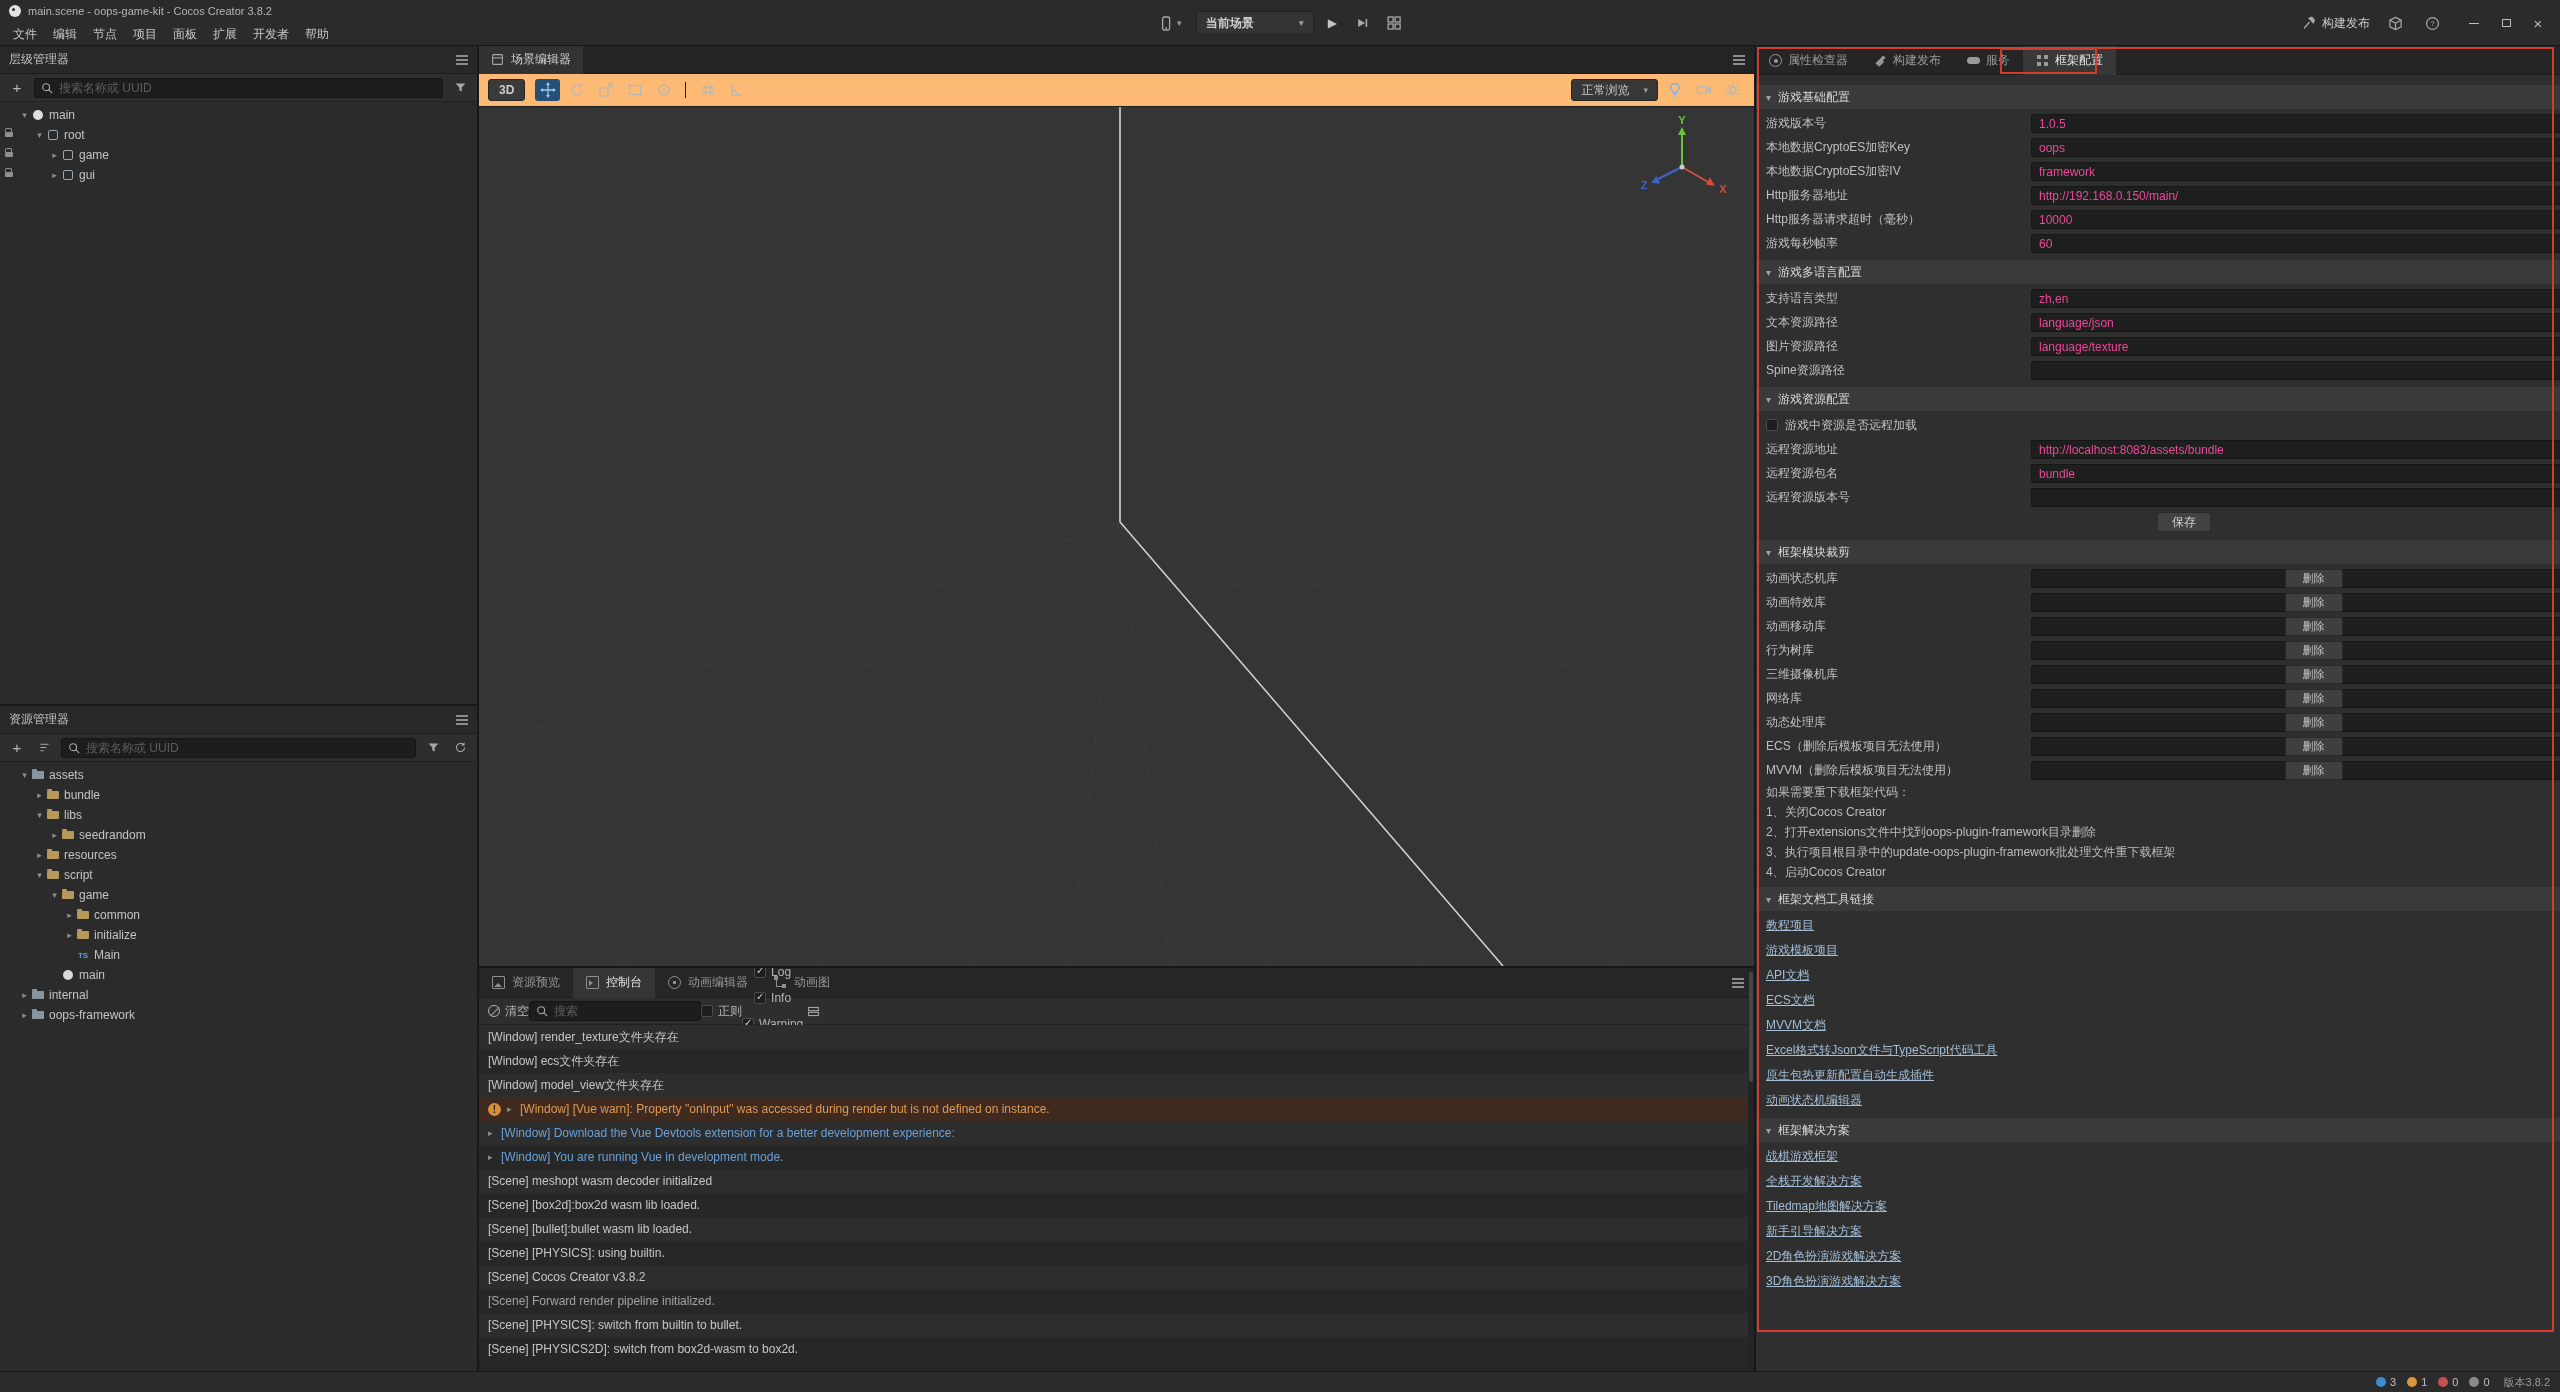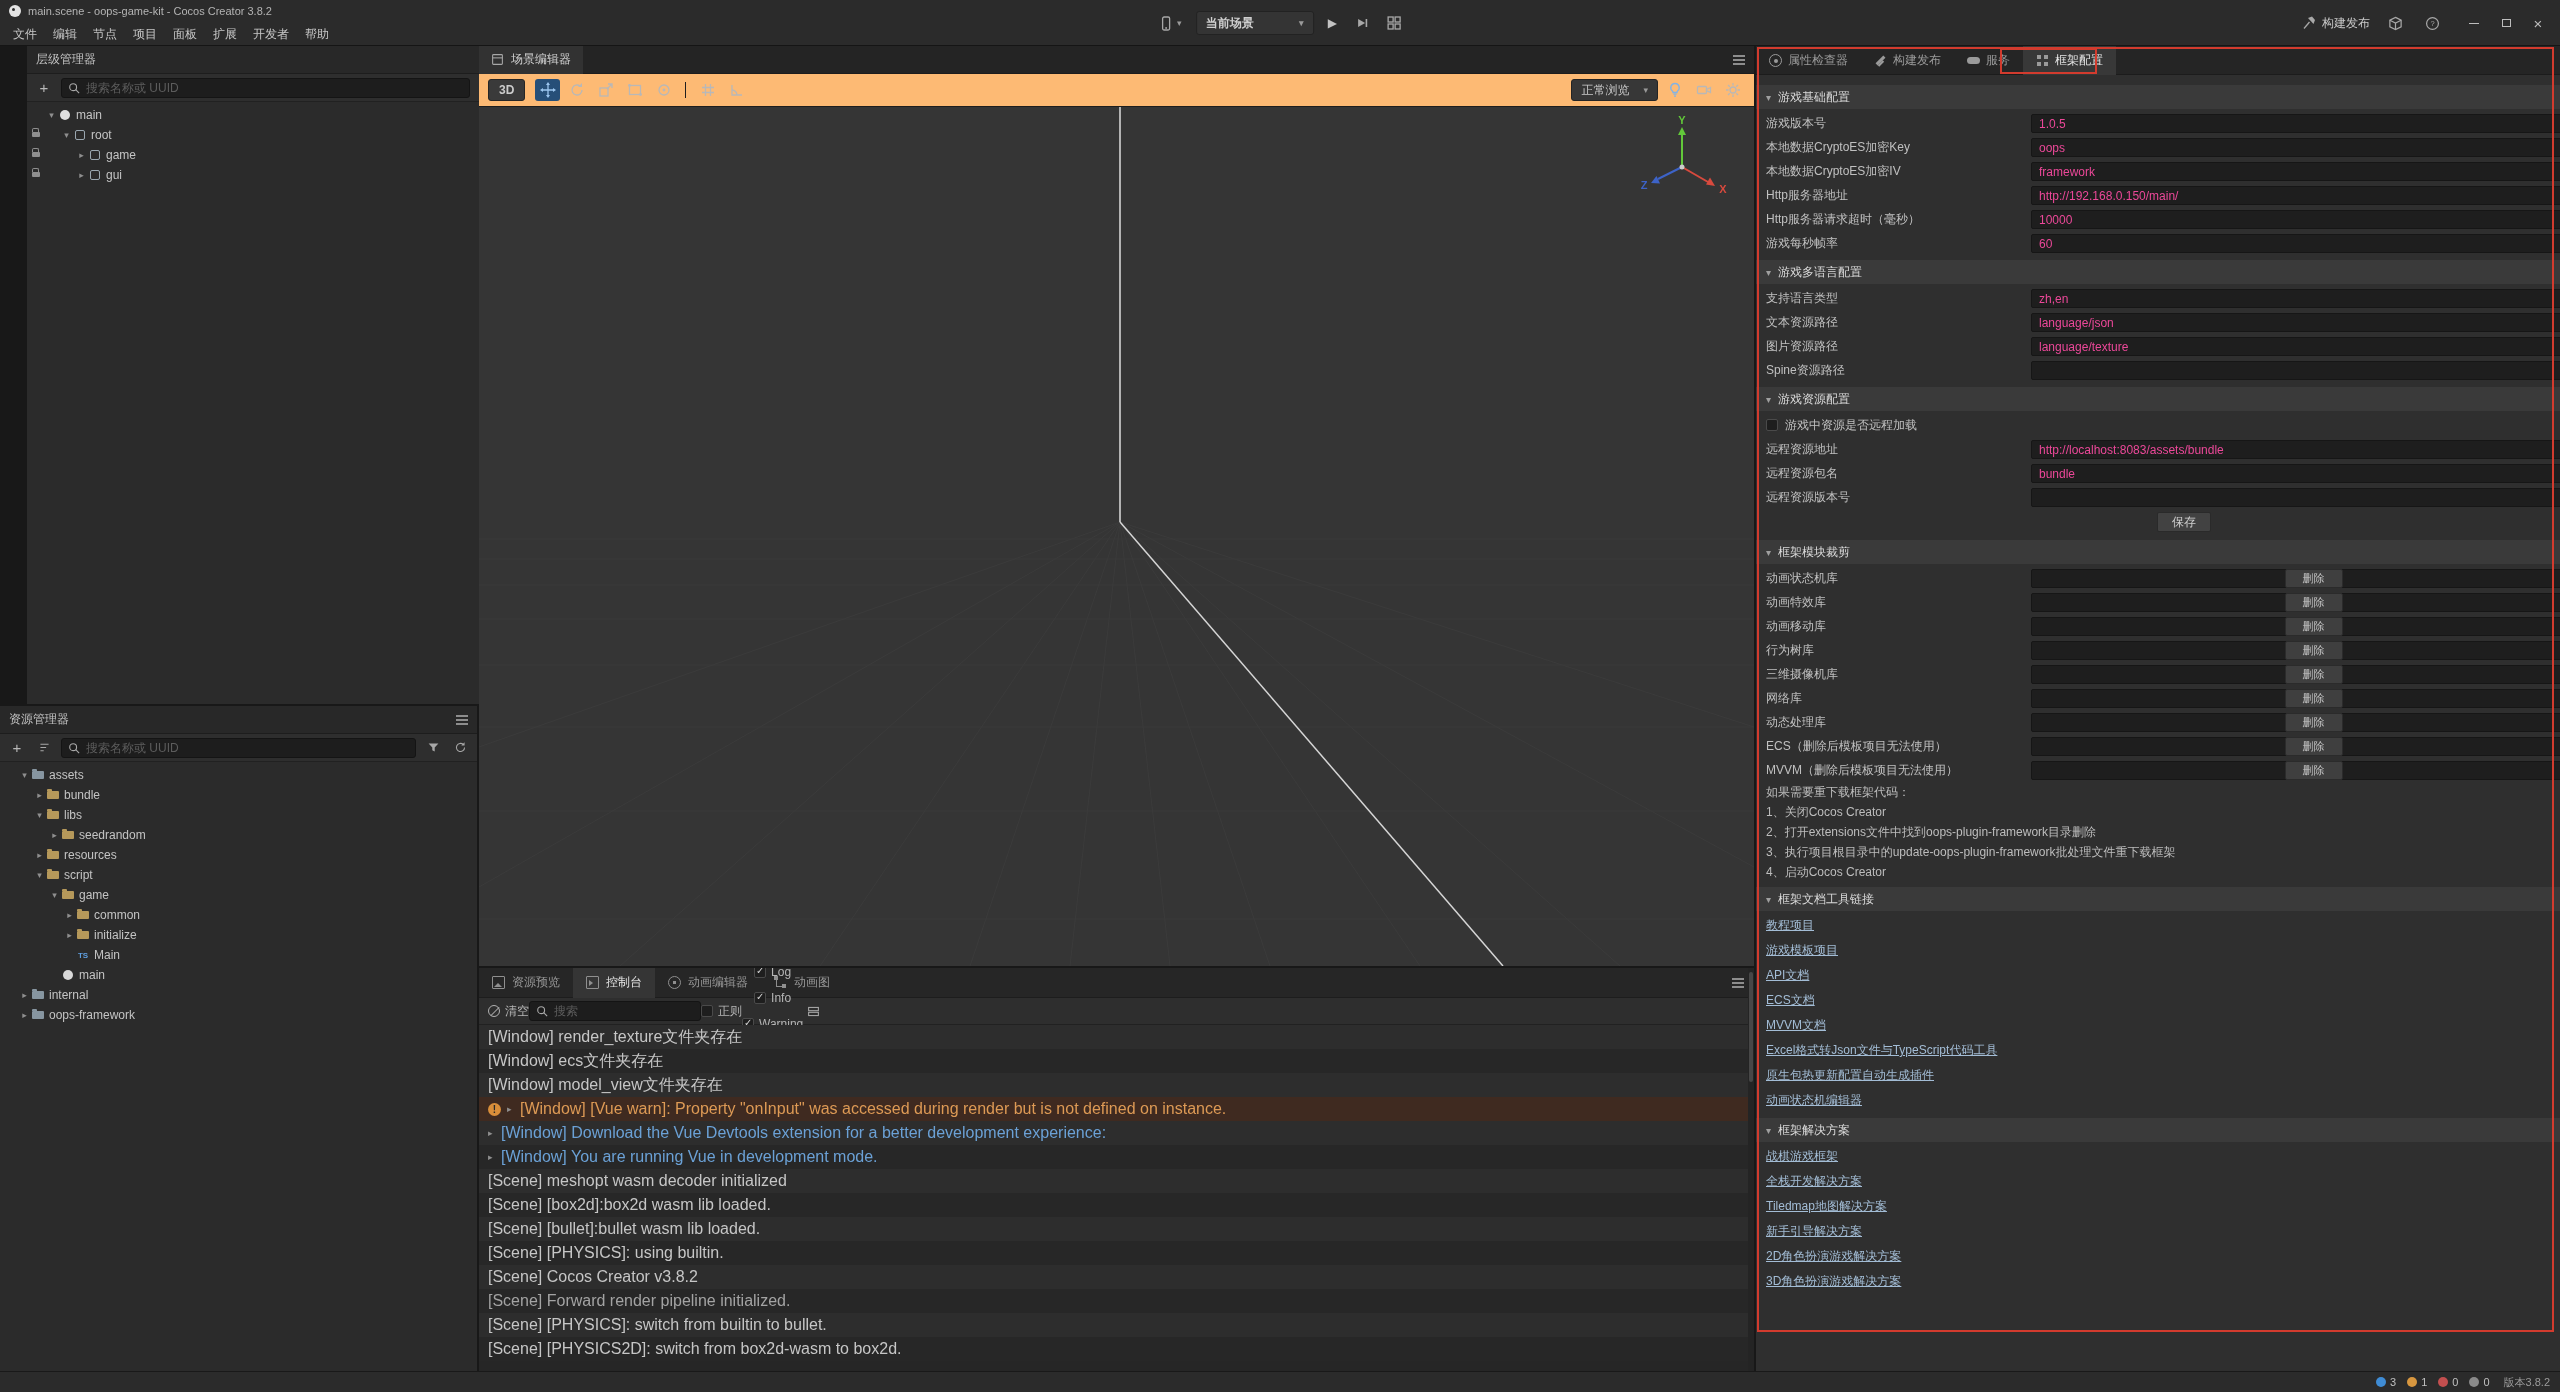--- a/index.html
+++ b/index.html
@@ -58,21 +58,21 @@
   .icon-cocos::after { content:""; width:10px; height:10px; border-radius:50%; background:#dedede; display:block; }
   .icon-node::after { content:""; width:8px; height:8px; border:1px solid #9aa7b0; border-radius:2px; display:block; }
   .icon-folder::before { content:""; position:absolute; left:1px; top:1px; width:5px; height:2px; background:#b5985a; border-radius:1px 1px 0 0; }
   .icon-folder::after { content:""; position:absolute; left:1px; top:3px; width:12px; height:8px; background:#b5985a; border-radius:1px; }
   .icon-db::before { content:""; position:absolute; left:1px; top:1px; width:5px; height:2px; background:#8796a1; border-radius:1px 1px 0 0; }
   .icon-db::after { content:""; position:absolute; left:1px; top:3px; width:12px; height:8px; background:#8796a1; border-radius:1px; }
   .icon-ts::after { content:"TS"; font-size:8px; font-weight:bold; color:#5f9fe0; }
   .icon-scene::after { content:""; width:10px; height:10px; border-radius:50%; background:#d8d8d8; display:block; }
 
   
-  .hierarchy { left:0; top:46px; width:477px; height:658px;margin-left:27px; }
+  .hierarchy { left:0; top:46px; width:477px; height:658px; }
   .assets-panel { left:0; top:706px; width:477px; height:665px; }
   .scene-panel { left:479px; top:46px; width:1275px; height:920px; }
   .console-panel { left:479px; top:968px; width:1275px; height:403px; }
   .inspector { left:1756px; top:46px; width:856px; height:1325px; background:#2f2f2f; }
 
   
   .scene-header { background:#242424; padding:0; }
   .scene-tab { height:28px; display:flex; align-items:center; gap:7px; padding:0 12px; background:#323232; color:#d2d2d2; }
   .scene-header .hamburger { margin-right:9px; }
   .scene-toolbar { height:33px; flex:none; background:#fdba74; border-bottom:1px solid #1e1e1e; display:flex; align-items:center; gap:4px; padding:0 9px; }
@@ -107,21 +107,21 @@
   .console-toolbar { height:27px; flex:none; background:#2e2e2e; border-bottom:1px solid #212121; display:flex; align-items:center; padding:0 9px; }
   .clear-btn { background:none; border:none; display:flex; align-items:center; gap:5px; font-size:12px; color:#b5b5b5; }
   .no-entry { width:12px; height:12px; border:1px solid #b0b0b0; border-radius:50%; position:relative; }
   .no-entry::after { content:""; position:absolute; left:-0.5px; top:4.5px; width:12px; height:1px; background:#b0b0b0; transform:rotate(-45deg); }
   .chk { display:flex; align-items:center; gap:5px; font-size:12px; color:#b5b5b5; cursor:pointer; }
   .chk .box { width:12px; height:12px; background:#1e1e1e; border:1px solid #4a4a4a; border-radius:2px; position:relative; }
   .chk.checked .box::after { content:"✓"; position:absolute; left:1px; top:-2px; font-size:10px; color:#d4d4d4; }
   .filters { display:flex; align-items:center; gap:12px;flex-direction:column; }
   .console-toolbar .spacer { flex:1; }
   .log-list { flex:1; overflow:hidden; background:#262626; position:relative; }
-  .log-row { height:24px; display:flex; align-items:center; padding:0 9px; font-size:16px; color:#c6c6c6; }
+  .log-row { height:24px; display:flex; align-items:center; padding:0 9px; font-size:12px; color:#c6c6c6; }
   .log-list div.log-row:nth-of-type(odd) { background:#2d2d2d; }
   .log-list div.log-row:nth-of-type(even) { background:#272727; }
   .log-badge { display:none; width:13px; height:13px; flex:none; border-radius:50%; background:#d98e3a; margin-right:6px; position:relative; }
   .log-badge::after { content:"!"; position:absolute; left:0; top:0; width:13px; text-align:center; font-size:10px; font-weight:bold; color:#2a2a2a; line-height:13px; }
   .log-caret { display:none; width:13px; flex:none; color:#8f8f8f; font-size:9px; }
   .log-caret::after { content:"▸"; }
   .log-row.expand .log-caret { display:block; }
   .log-row.t-warn { background:#3f2a20 !important; }
   .log-row.t-warn .log-badge { display:block; }
   .log-row.t-warn .log-text { color:#dd9a55; }

